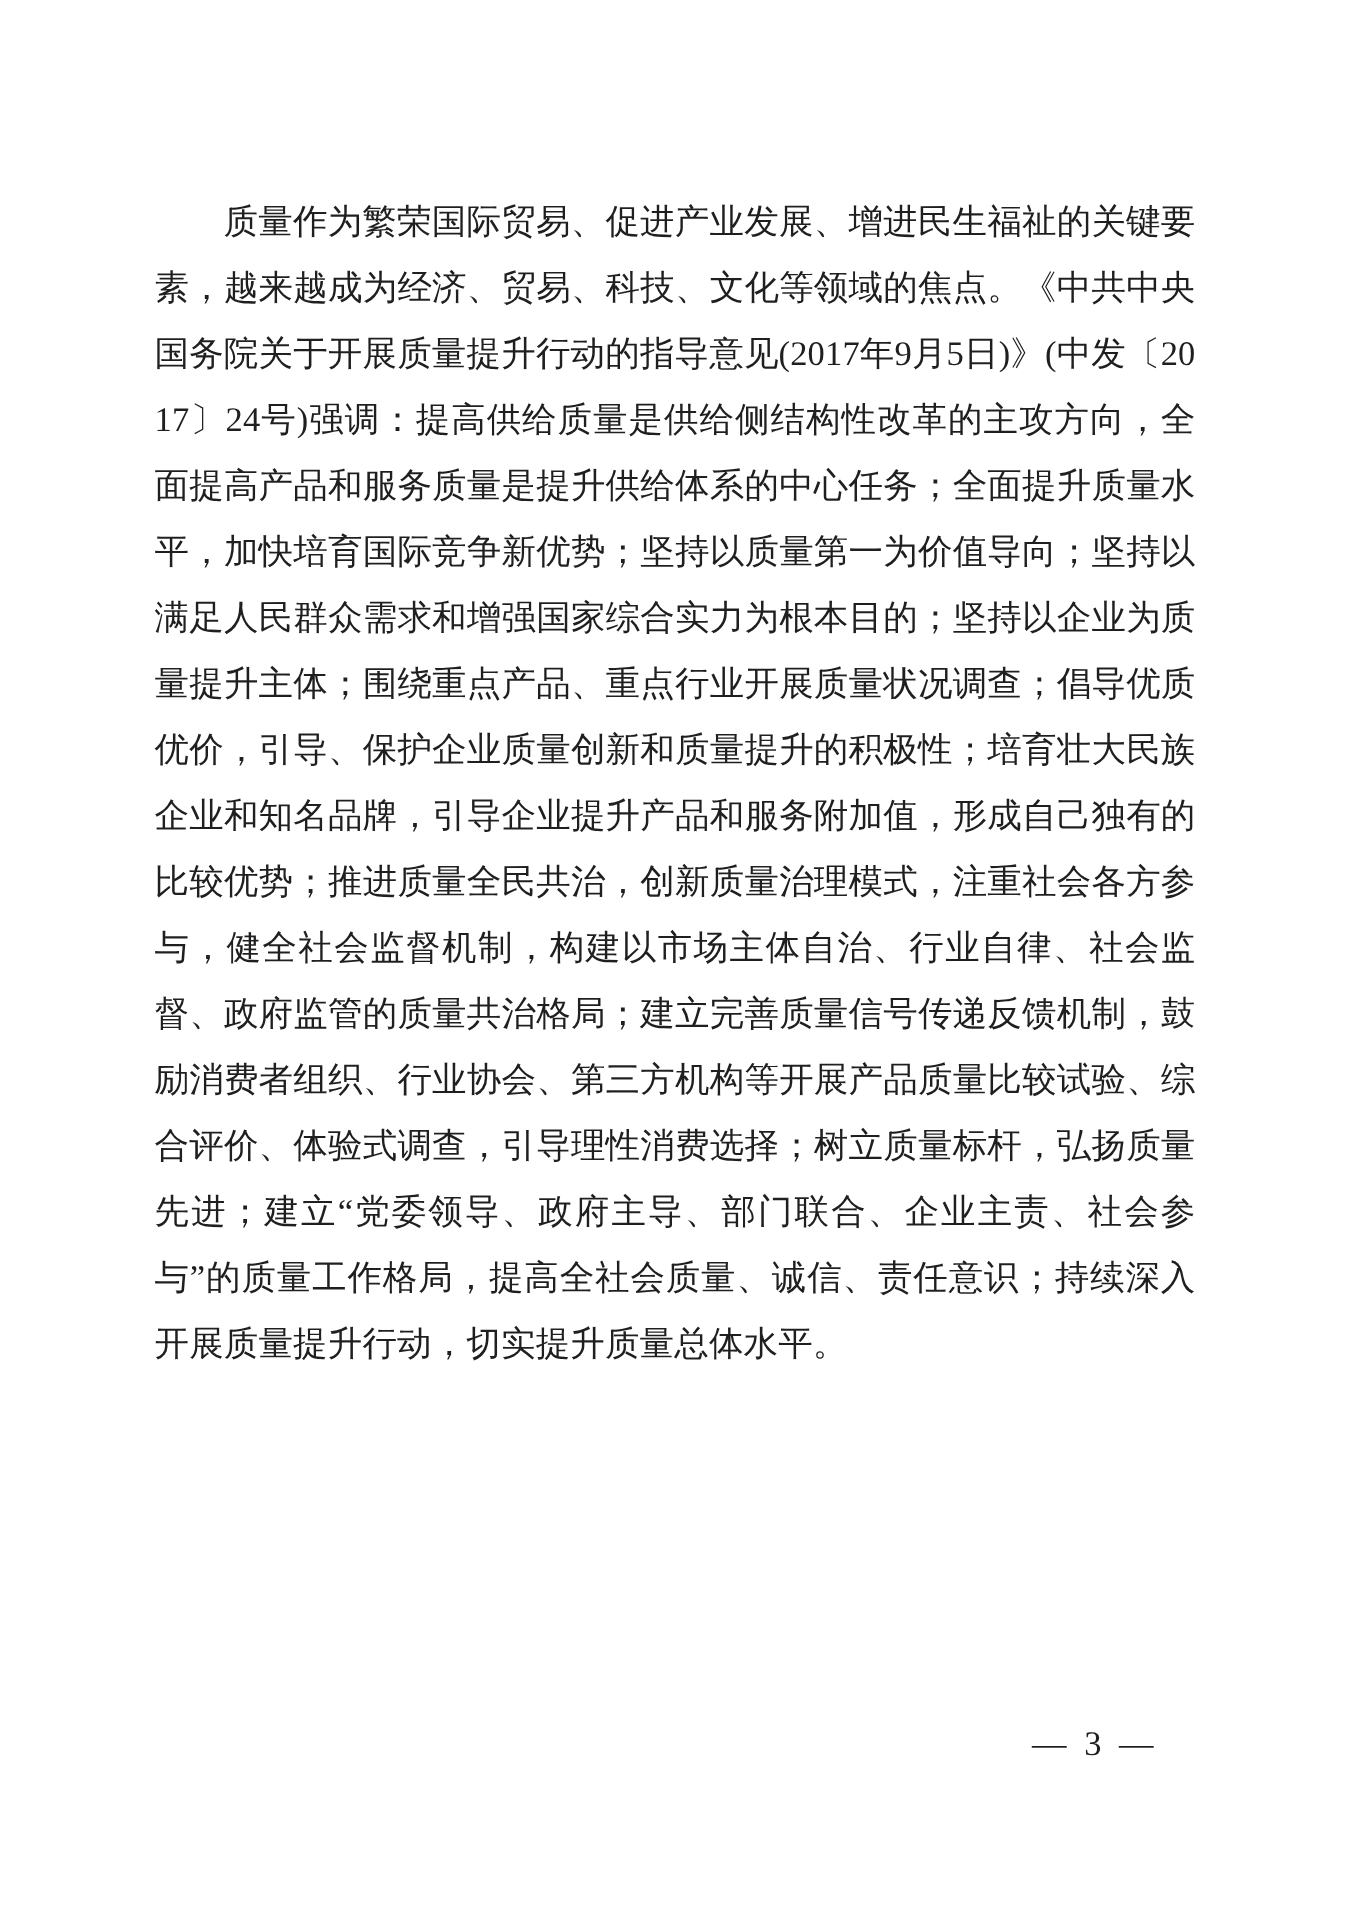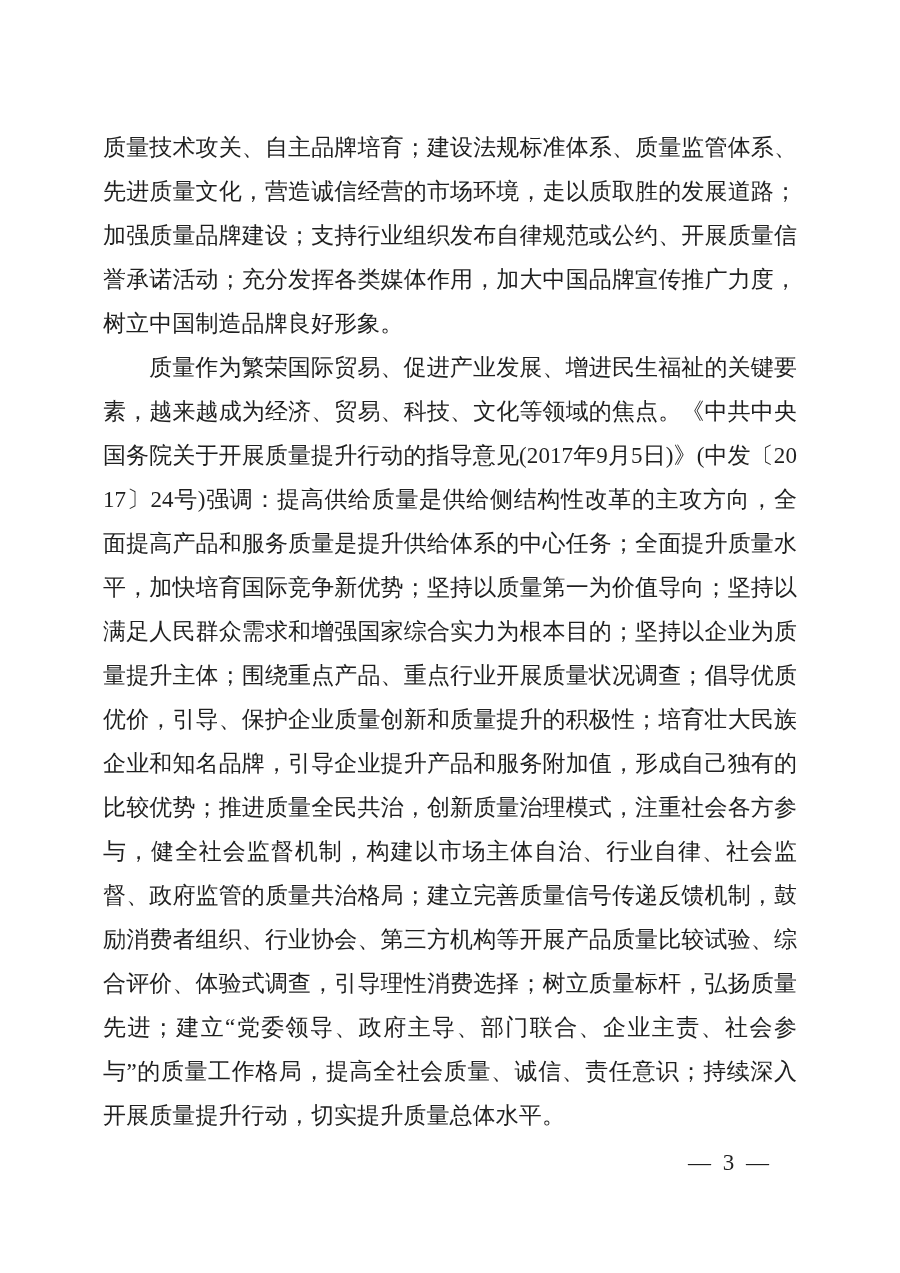--- a/index.html
+++ b/index.html
@@ -45,17 +45,16 @@
     letter-spacing: 3px;
     font-family: "Liberation Serif", "DejaVu Serif", serif;
     white-space: nowrap;
   }
 </style>
 </head>
 <body>
 
 <div class="page">
   <div class="content">
-    <p class="para">质量技术攻关、自主品牌培育；建设法规标准体系、质量监管体系、先进质量文化，营造诚信经营的市场环境，走以质取胜的发展道路；加强质量品牌建设；支持行业组织发布自律规范或公约、开展质量信誉承诺活动；充分发挥各类媒体作用，加大中国品牌宣传推广力度，树立中国制造品牌良好形象。</p>
     <p class="para indent">质量作为繁荣国际贸易、促进产业发展、增进民生福祉的关键要素，越来越成为经济、贸易、科技、文化等领域的焦点。《中共中央国务院关于开展质量提升行动的指导意见(2017年9月5日)》(中发〔2017〕24号)强调：提高供给质量是供给侧结构性改革的主攻方向，全面提高产品和服务质量是提升供给体系的中心任务；全面提升质量水平，加快培育国际竞争新优势；坚持以质量第一为价值导向；坚持以满足人民群众需求和增强国家综合实力为根本目的；坚持以企业为质量提升主体；围绕重点产品、重点行业开展质量状况调查；倡导优质优价，引导、保护企业质量创新和质量提升的积极性；培育壮大民族企业和知名品牌，引导企业提升产品和服务附加值，形成自己独有的比较优势；推进质量全民共治，创新质量治理模式，注重社会各方参与，健全社会监督机制，构建以市场主体自治、行业自律、社会监督、政府监管的质量共治格局；建立完善质量信号传递反馈机制，鼓励消费者组织、行业协会、第三方机构等开展产品质量比较试验、综合评价、体验式调查，引导理性消费选择；树立质量标杆，弘扬质量先进；建立“党委领导、政府主导、部门联合、企业主责、社会参与”的质量工作格局，提高全社会质量、诚信、责任意识；持续深入开展质量提升行动，切实提升质量总体水平。</p>
   </div>
   <div class="page-number">— 3 —</div>
 </div>
 
 </body></html>

